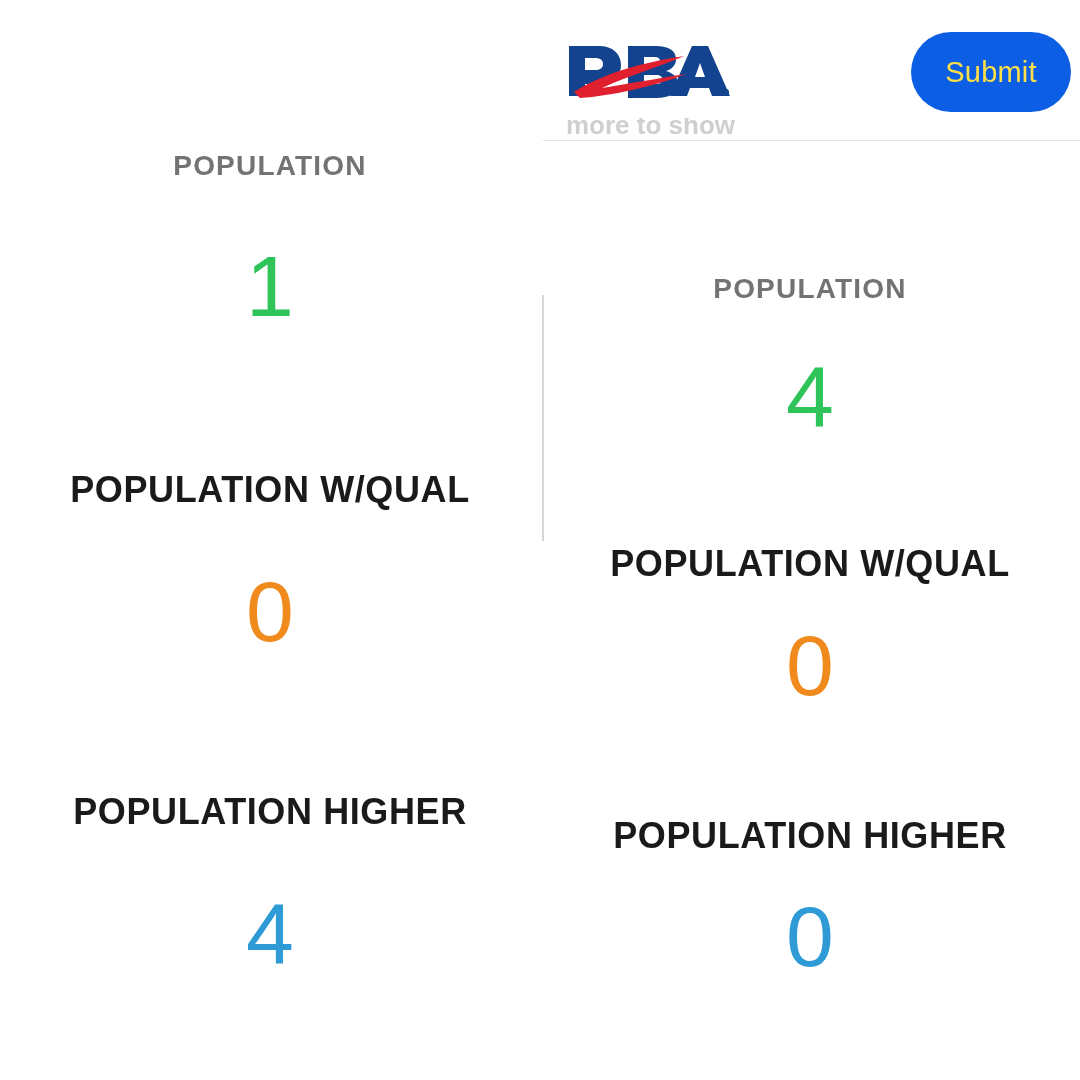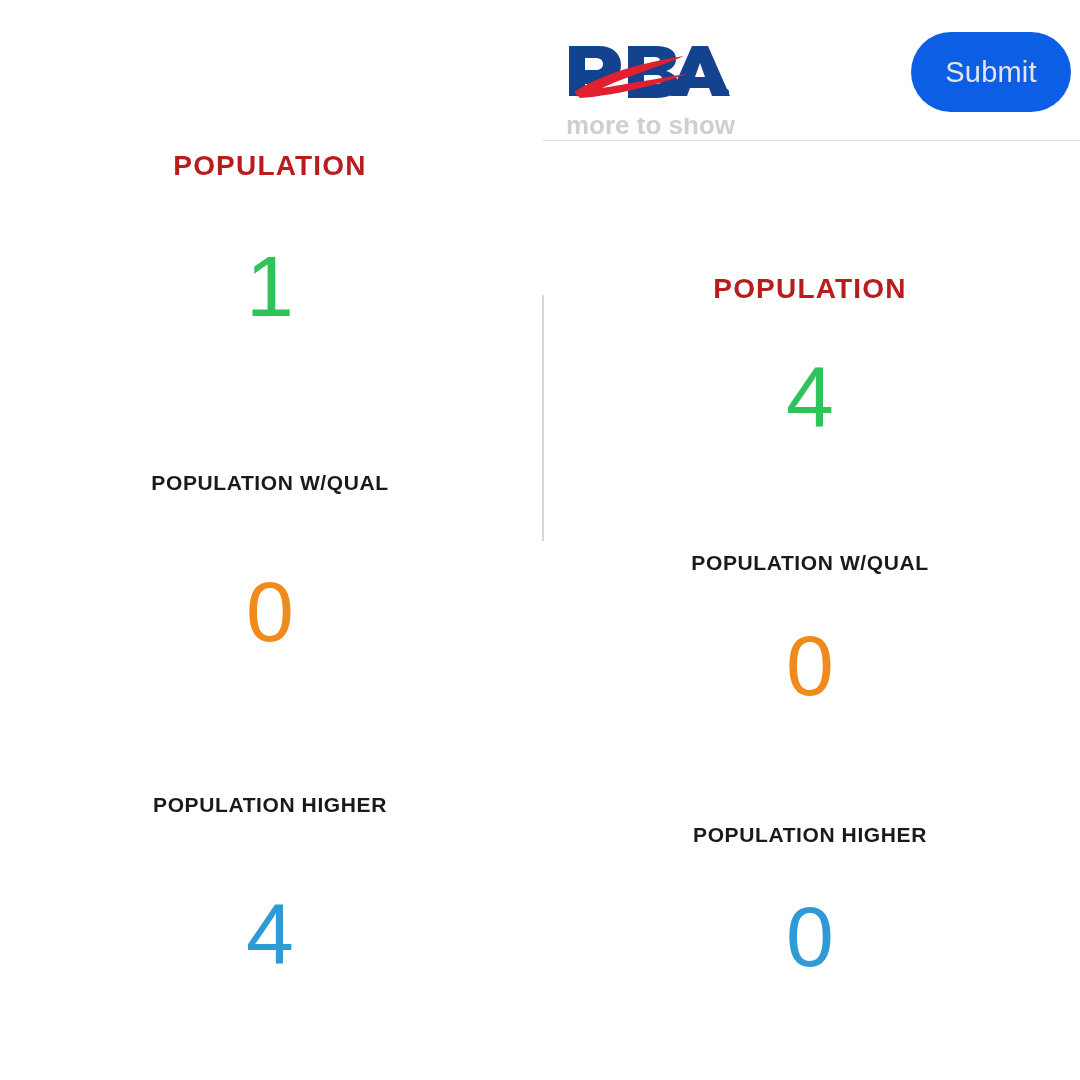--- a/index.html
+++ b/index.html
@@ -35,21 +35,21 @@
 
   .submit-button {
     position: absolute;
     left: 911px;
     top: 32px;
     width: 160px;
     height: 80px;
     background: #0c5fe4;
     border: none;
     border-radius: 40px;
-    color: #e5e5e5;
+    color: #fde047;
     font-size: 29px;
     font-family: "Liberation Sans", sans-serif;
     cursor: pointer;
     letter-spacing: 0.2px;
   }
 
   
   .ghost-text {
     position: absolute;
     left: 566px;
@@ -91,28 +91,28 @@
   }
   .col-left  { left: 0; }
   .col-right { left: 540px; }
 
   .stat {
     position: absolute;
     width: 540px;
     text-align: center;
   }
   .stat-label {
-    font-size: 21px;
+    font-size: 36px;
     font-weight: bold;
     letter-spacing: 0.6px;
     line-height: 1;
     white-space: nowrap;
   }
   .stat-label.population {
-    color: #b91c1c;
+    color: #737373;
     font-size: 28px;
     letter-spacing: 1.2px;
   }
   .stat-value {
     font-size: 86px;
     font-weight: 300;
     line-height: 1;
     font-family: "Liberation Sans", sans-serif;
   }
   .v-green  { color: #2ec45a; }

